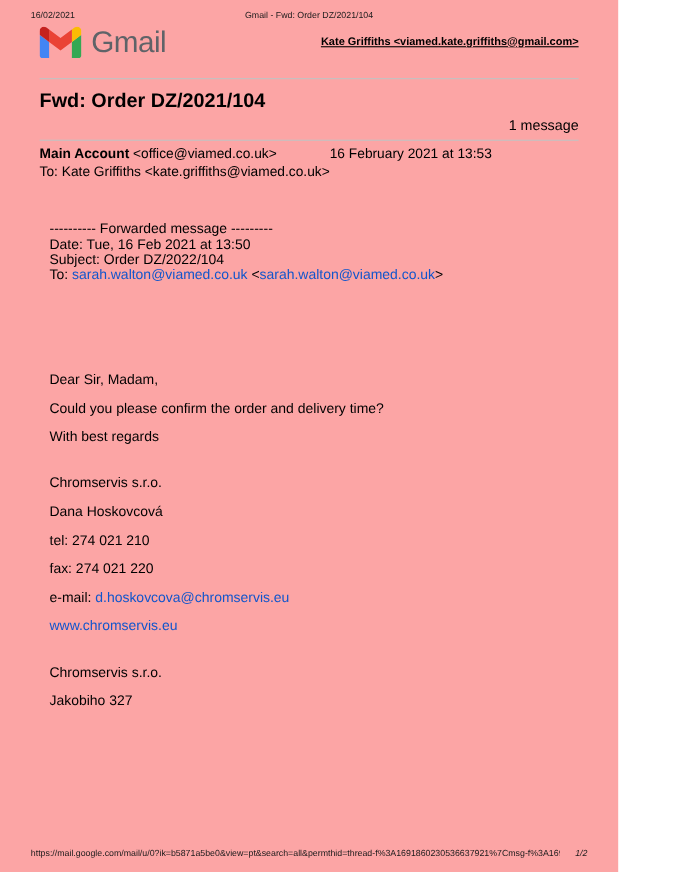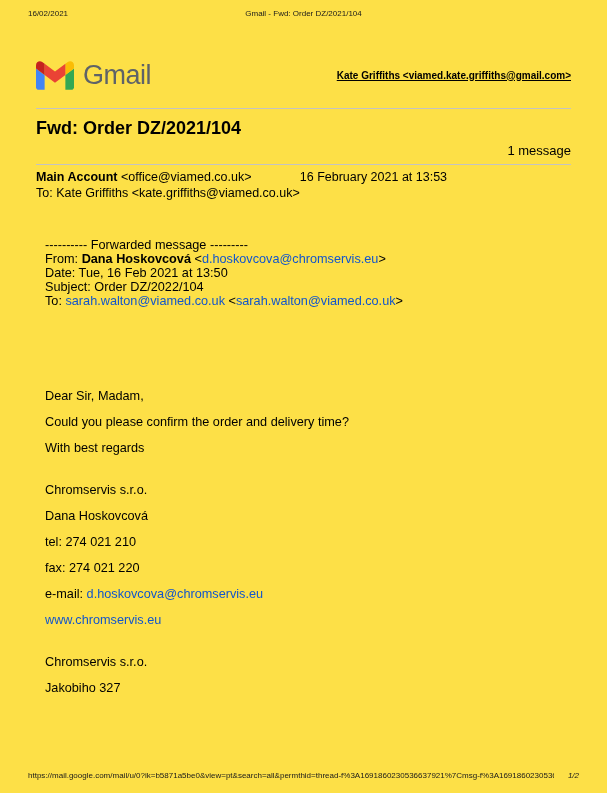--- a/index.html
+++ b/index.html
@@ -1,22 +1,22 @@
 <!DOCTYPE html>
 <html><head>
 <meta charset="utf-8">
 <style>
   * { box-sizing: border-box; margin: 0; padding: 0; }
   html, body { background: #ffffff; }
   body { font-family: "Liberation Sans", sans-serif; color: #000; }
   .page {
     position: relative;
-    width: 607px;
+    width: 562px;
     height: 793px;
-    background: #fde047;
+    background: #fca5a5;
     overflow: hidden;
   }
   
   .print-meta {
     position: absolute;
     top: 9px; left: 28px; right: 28px;
     height: 12px;
     font-size: 8px;
     color: #1a1a1a;
   }
@@ -32,21 +32,21 @@
     align-items: baseline;
     white-space: nowrap;
   }
   .print-footer .footer-url { overflow: hidden; }
   .print-footer .footer-page { margin-left: 14px; font-style: italic; }
 
   
   .content { position: absolute; left: 36px; right: 36px; top: 0; }
 
   .masthead {
-    margin-top: 57px;
+    margin-top: 20px;
     height: 36px;
     display: flex;
     justify-content: space-between;
     align-items: center;
   }
   .logo { display: flex; align-items: center; gap: 9px; }
   .logo svg { display: block; }
   .wordmark {
     font-size: 27px;
     color: #5f6368;
@@ -150,21 +150,20 @@
         <div><span class="sender-name">Main Account</span><span> &lt;office@viamed.co.uk&gt;</span></div>
         <div>To: Kate Griffiths &lt;kate.griffiths@viamed.co.uk&gt;</div>
       </div>
       <div class="msg-date">16 February 2021 at 13:53</div>
     </div>
 
     <div class="msg-body">
 
       <div class="fwd-block">
         <div>---------- Forwarded message ---------</div>
-        <div><span>From: </span><span class="fwd-name">Dana Hoskovcová</span><span> &lt;</span><a class="link">d.hoskovcova@chromservis.eu</a><span>&gt;</span></div>
         <div>Date: Tue, 16 Feb 2021 at 13:50</div>
         <div>Subject: Order DZ/2022/104</div>
         <div><span>To: </span><a class="link">sarah.walton@viamed.co.uk</a><span> &lt;</span><a class="link">sarah.walton@viamed.co.uk</a><span>&gt;</span></div>
       </div>
 
       <div class="body-text">
         <p>Dear Sir, Madam,</p>
         <p>Could you please confirm the order and delivery time?</p>
         <p>With best regards</p>
         <p class="para-gap">Chromservis s.r.o.</p>

